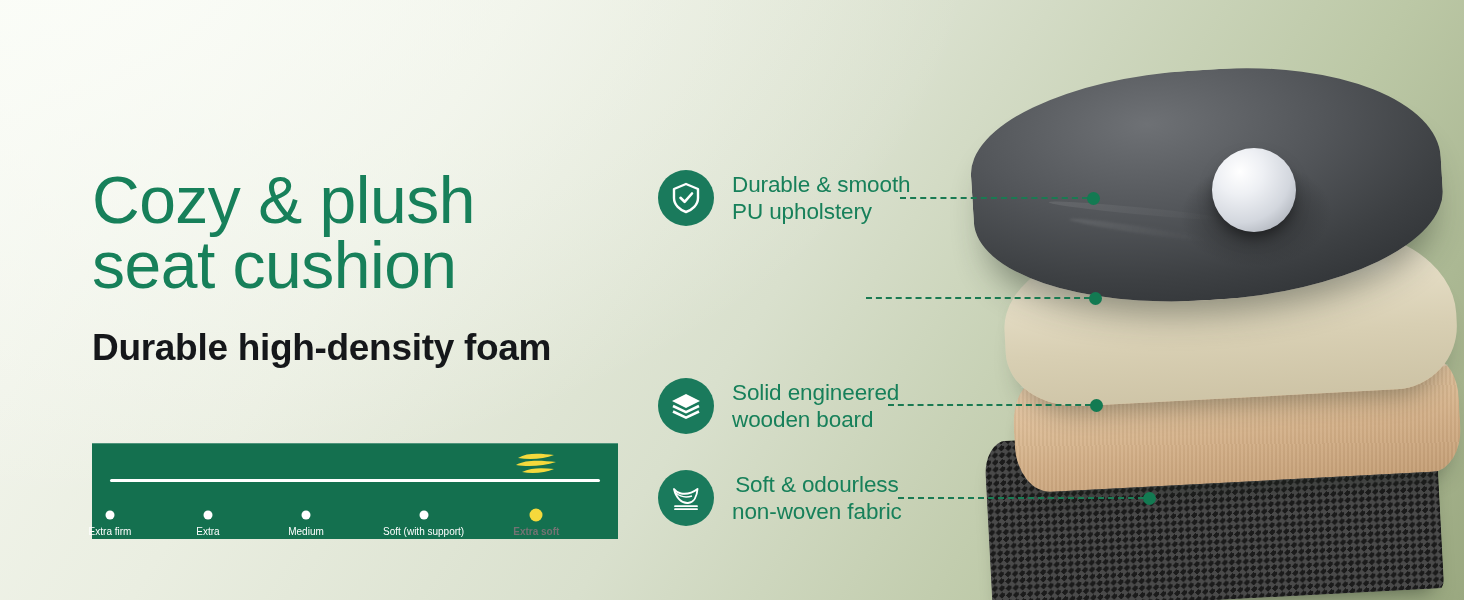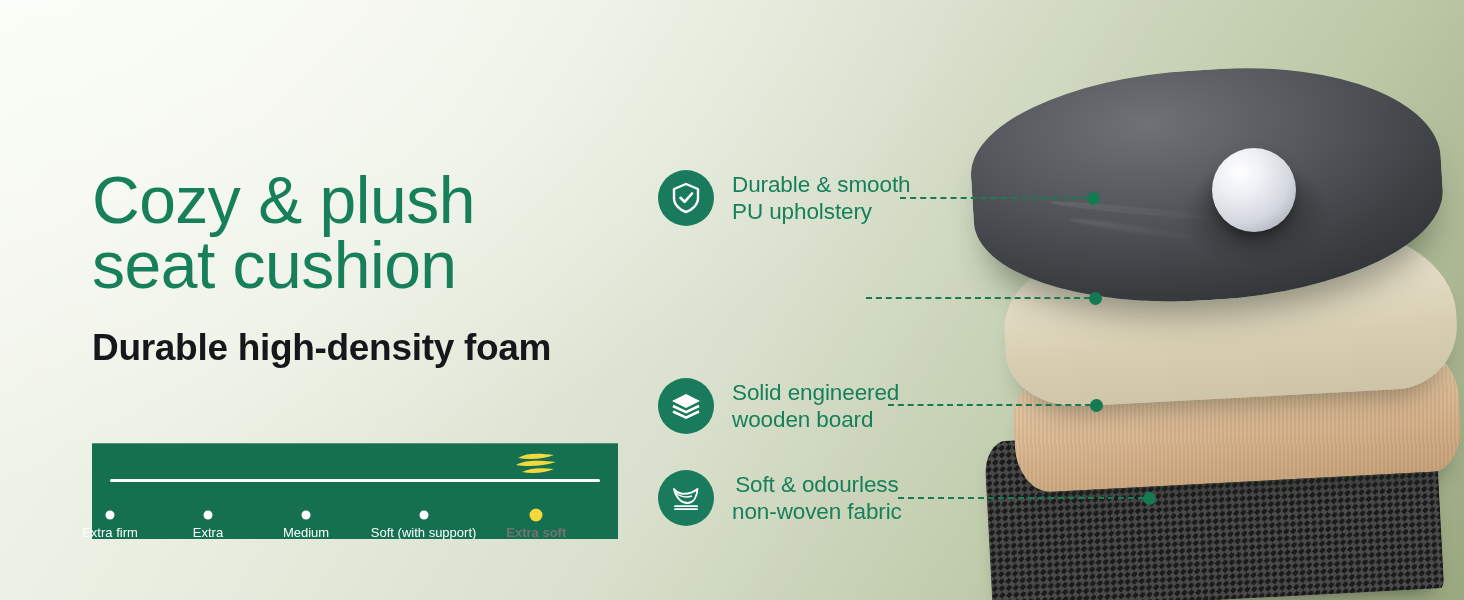--- a/index.html
+++ b/index.html
@@ -41,21 +41,21 @@
   .scale-stop { position:absolute; top:0; transform:translateX(-50%); }
   .stop-dot {
     position:absolute; left:50%; top:36px; transform:translate(-50%,-50%);
     width:9px; height:9px; border-radius:50%; background:#ffffff;
   }
   .scale-stop.active .stop-dot {
     width:13px; height:13px; background:#f5d93c;
   }
   .stop-label {
     position:absolute; top:47px; left:50%; transform:translateX(-50%);
-    font-size:13px; line-height:1.12; color:#ffffff;
+    font-size:10px; line-height:1.12; color:#ffffff;
     text-align:center; white-space:nowrap;
   }
   .scale-stop.active .stop-label {
     color:#737373; font-weight:bold;
   }
   #wave-icon {
     position:absolute; top:-26px; left:50%; transform:translateX(-50%);
     width:44px; height:24px;
   }
 

